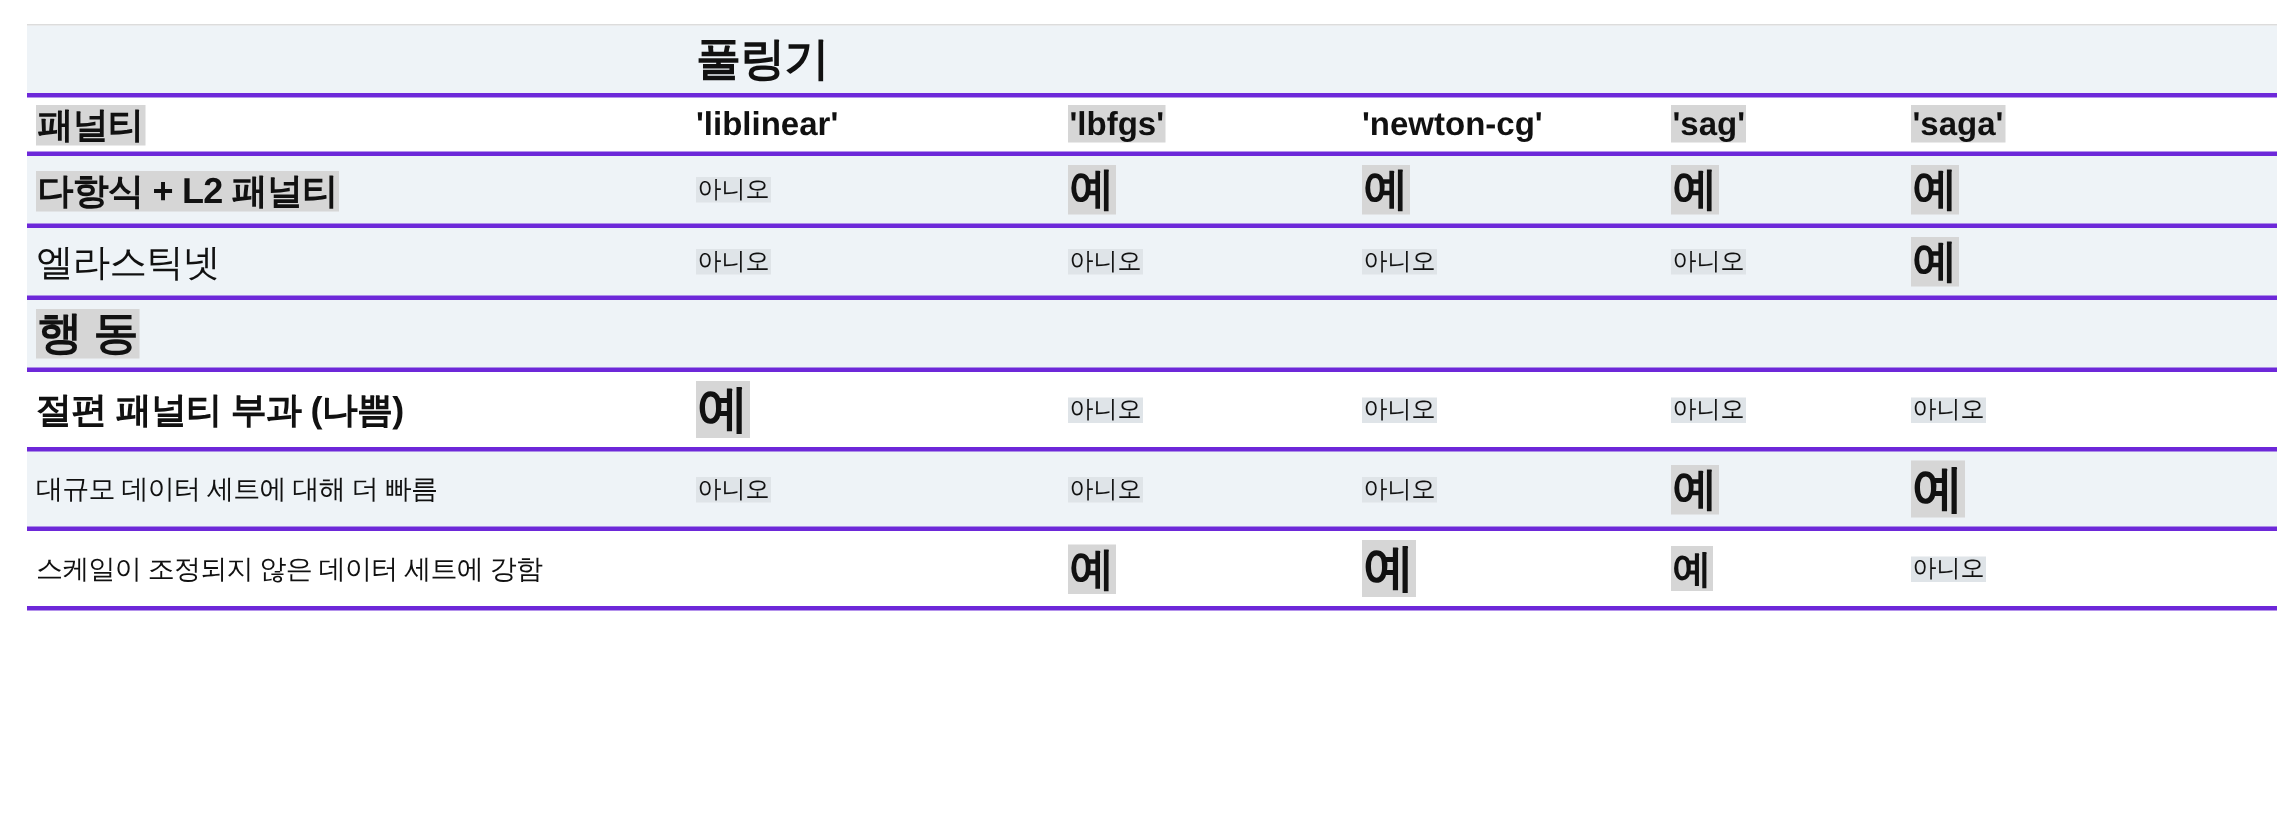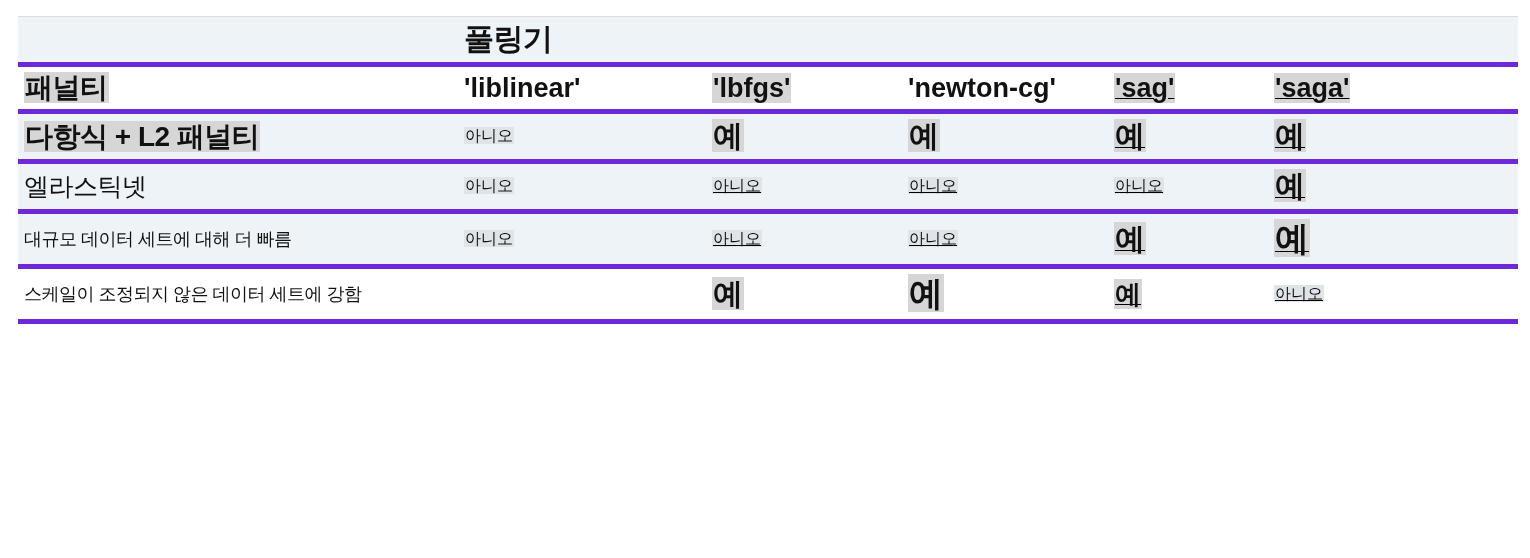--- a/index.html
+++ b/index.html
@@ -29,21 +29,21 @@
   }
   table.solver-table col.c0 { width: 440px; }
   table.solver-table col.c1 { width: 248px; }
   table.solver-table col.c2 { width: 196px; }
   table.solver-table col.c3 { width: 206px; }
   table.solver-table col.c4 { width: 160px; }
   table.solver-table col.c5 { width: 250px; }
 
   table.solver-table tr {
     border-top: 1px solid #dcdcdc;
-    border-bottom: 5px solid #6d28d9;
+    border-bottom: 3px solid #6d28d9;
   }
   table.solver-table tr.alt td {
     background: #eef3f7;
   }
   table.solver-table td {
     padding: 2px 4px 2px 6px;
     vertical-align: middle;
     height: 38px;
     box-sizing: border-box;
     overflow: visible;
@@ -61,39 +61,39 @@
     text-align: right;
   }
 
   .group-title {
     font-size: 30px;
     font-weight: bold;
     color: #111;
     letter-spacing: -0.5px;
   }
   .row-label-strong {
-    font-size: 28px;
+    font-size: 24px;
     font-weight: bold;
     color: #111;
     letter-spacing: -0.5px;
   }
   .row-label-med {
     font-size: 25px;
     font-weight: normal;
     color: #111;
     letter-spacing: -0.5px;
   }
   .row-label-small {
     font-size: 18px;
     font-weight: normal;
     color: #111;
     letter-spacing: -0.5px;
   }
   .col-head {
-    font-size: 27px;
+    font-size: 22px;
     font-weight: bold;
     color: #111;
   }
   .yes-big {
     font-size: 30px;
     font-weight: bold;
     color: #111;
   }
   .yes-xl {
     font-size: 34px;
@@ -103,21 +103,21 @@
   .yes-mid {
     font-size: 26px;
     font-weight: bold;
     color: #111;
   }
   .no-small {
     font-size: 16px;
     font-weight: normal;
     color: #111;
   }
-  .pad-left-sm { padding-left: 10px; text-decoration: underline; }
+  .pad-left-sm { padding-left: 10px; }
   .pad-left-md { padding-left: 22px; }
   .pad-left-lg { padding-left: 40px; }
   .empty-cell { font-size: 16px; }
   .top-band td { height: 34px; }
 </style>
 </head>
 <body>
 
 <div class="sheet">
 
@@ -199,21 +199,46 @@
         </td>
         <td class="pad-left-sm">
           <span class="no-small hl-soft">아니오</span>
         </td>
         <td class="pad-left-sm">
           <span class="yes-big hl">예</span>
         </td>
       </tr>
 
 
-
+      <tr class="alt">
+        <td colspan="6">
+          <span class="group-title hl">행 동</span>
+        </td>
+      </tr>
+
+      <tr>
+        <td>
+          <span class="row-label-strong">절편 패널티 부과 (나쁨)</span>
+        </td>
+        <td>
+          <span class="yes-xl hl">예</span>
+        </td>
+        <td class="pad-left-sm">
+          <span class="no-small hl-soft">아니오</span>
+        </td>
+        <td class="pad-left-sm">
+          <span class="no-small hl-soft">아니오</span>
+        </td>
+        <td class="pad-left-sm">
+          <span class="no-small hl-soft">아니오</span>
+        </td>
+        <td class="pad-left-sm">
+          <span class="no-small hl-soft">아니오</span>
+        </td>
+      </tr>
 
       <tr class="alt">
         <td>
           <span class="row-label-small">대규모 데이터 세트에 대해 더 빠름</span>
         </td>
         <td>
           <span class="no-small hl-soft">아니오</span>
         </td>
         <td class="pad-left-sm">
           <span class="no-small hl-soft">아니오</span>

